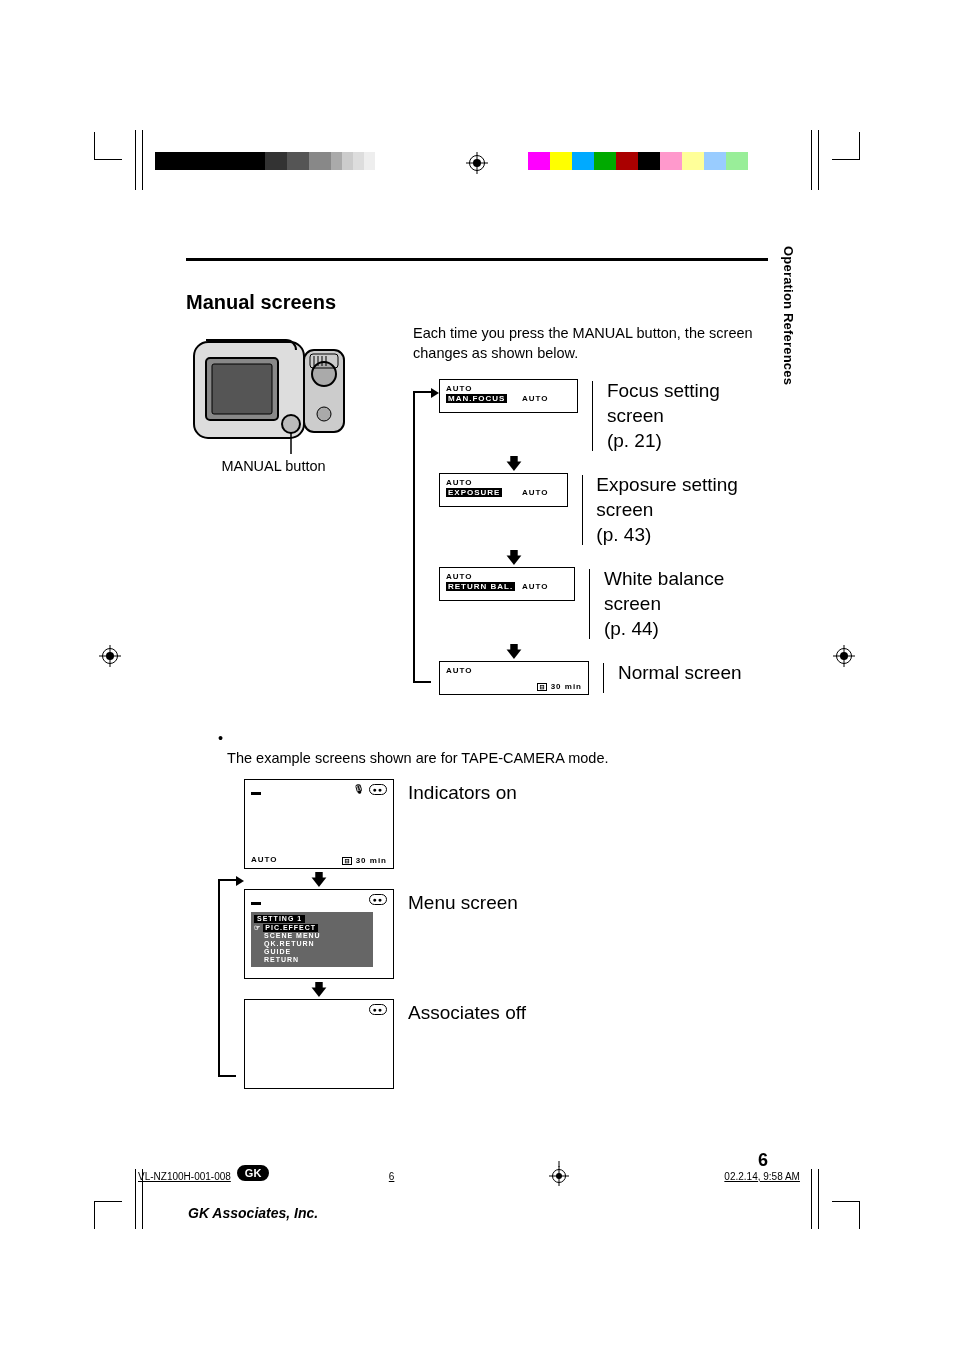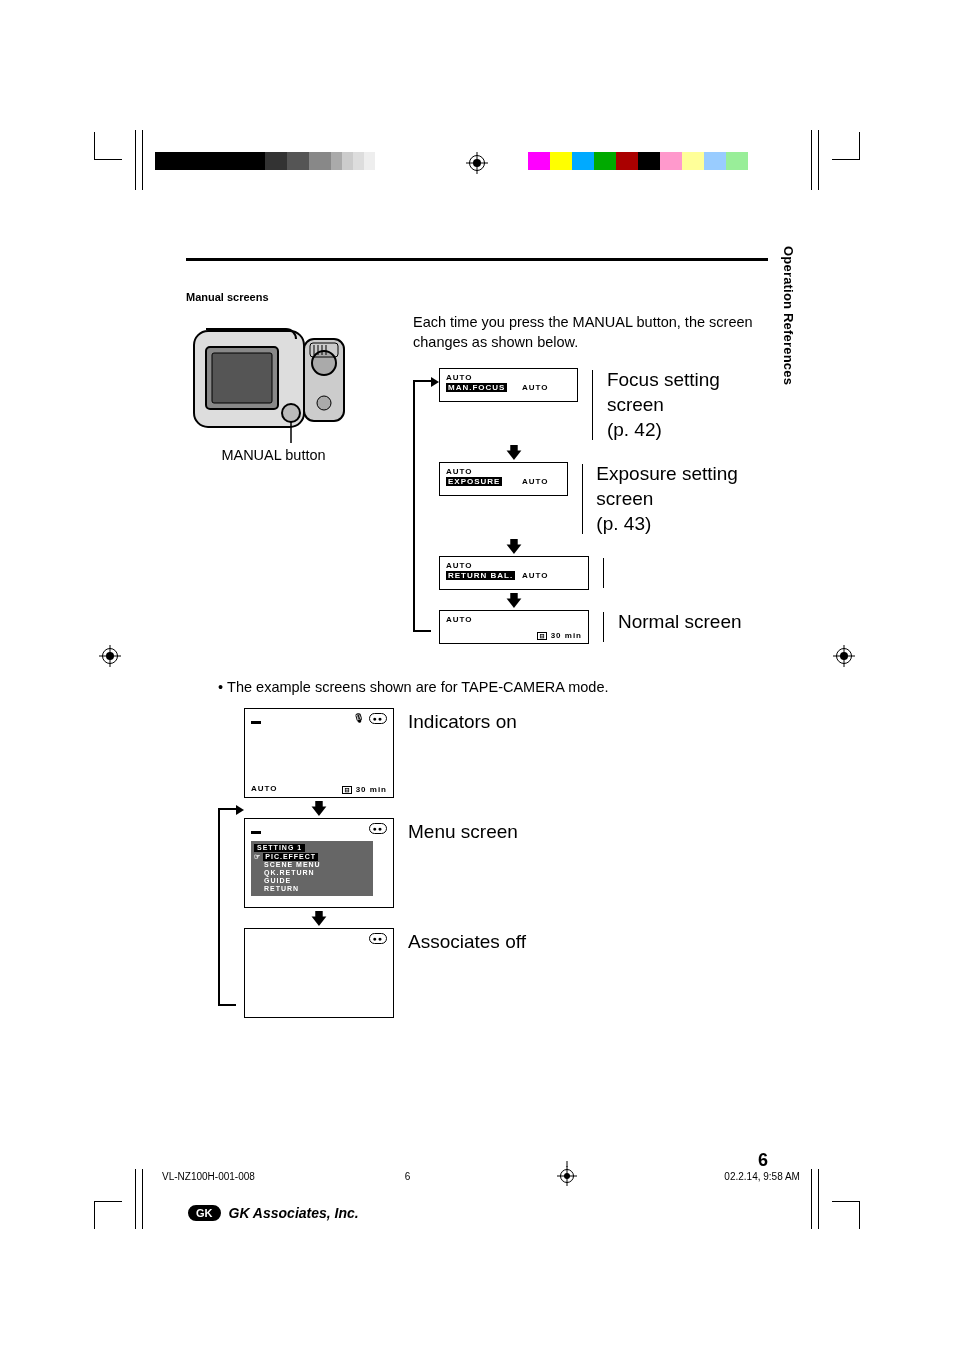--- a/index.html
+++ b/index.html
@@ -53,25 +53,25 @@
     left:186px; right:186px;
     top:258px; bottom:220px;
   }
   .rule-top { border-top:3px solid #000; margin-bottom:30px;}
   .side-tab {
     position:absolute; right:-28px; top:-12px;
     writing-mode: vertical-rl;
     font-weight:bold; font-size:13px; letter-spacing:0.2px;
   }
 
-  .section-title { font-weight:900; font-size:11px; margin:0 0 10px 0; font-family: Arial, sans-serif;}
+  .section-title { font-weight:900; font-size:20px; margin:0 0 10px 0; font-family: Arial, sans-serif;}
   .body-text { font-size:14.5px; line-height:1.35; }
   .bullet-line{font-size:14.5px; line-height:1.35; display:flex;}
   .bullet-line .dot{margin-right:4px;}
-  .bullet-line .txt{flex:1;}
+  .bullet-line .txt{flex:1;margin-top:20px;}
 
   .row1 { display:flex; gap:20px; margin-bottom:30px;}
   .camera-col { width:175px; flex:0 0 175px; }
   .camera-img {
     width:170px; height:130px; position:relative; margin-bottom:4px;
   }
   .camera-svg { width:100%; height:100%; }
   .camera-caption { text-align:center; font-size:14.5px; margin-top:4px;}
 
   .right-col { flex:1;padding-left:32px; }
@@ -106,29 +106,30 @@
 
   .down-arrow { text-align:center; width:150px; font-size:16px; line-height:14px; margin:2px 0;}
   .side-label { font-size:19px; line-height:1.3; }
   .side-label .br{display:block;}
   .side-sep { width:1px; background:#000; align-self:stretch; margin-top:2px; margin-bottom:2px;}
 
   .row2 { display:flex; gap:20px; }
 
   .page-number { position:absolute; right:0; bottom:-40px; font-size:18px; font-weight:bold;}
   .footer {
-    position:absolute; left:162px; right:154px; bottom:168px;
+    position:absolute; left:138px; right:154px; bottom:168px;
     display:flex; justify-content:space-between; align-items:center;
     font-size:10px;
+    text-decoration:underline;
   }
   .footer .mid { position:relative; }
   .footer .mid .tick{position:absolute;left:50%;top:-8px;width:1px;height:6px;background:#000;transform:translateX(-50%);}
   .assoc {
     position:absolute; left:188px; bottom:130px;
-    display:flex; align-items:center; gap:8px; font-style:italic; font-weight:bold; font-size:14px;
+    display:flex; align-items:center; gap:24px; font-style:italic; font-weight:bold; font-size:14px;flex-direction:column;
   }
   .assoc .logo{border:2px solid #000;border-radius:10px;padding:0 6px;font-style:normal;font-weight:900;font-size:11px;background:#000;color:#fff;}
 </style>
 </head>
 <body>
 
 <div class="crop-tl">
     <span class="crop-v"></span>
     <span class="crop-h"></span>
   </div>
@@ -230,21 +231,21 @@
 
         <div class="mini-screen-row">
           <div class="mini-screen">
             <span class="auto">AUTO</span>
             <span class="lbl">MAN.FOCUS</span>
             <span class="val">AUTO</span>
           </div>
           <div class="side-sep"></div>
           <div class="side-label">
             <span>Focus setting screen</span>
-            <span class="br">(p. 42)</span>
+            <span class="br">(p. 21)</span>
           </div>
         </div>
         <div class="down-arrow">🡇</div>
 
         <div class="mini-screen-row">
           <div class="mini-screen">
             <span class="auto">AUTO</span>
             <span class="lbl">EXPOSURE</span>
             <span class="val">AUTO</span>
           </div>
@@ -256,20 +257,24 @@
         </div>
         <div class="down-arrow">🡇</div>
 
         <div class="mini-screen-row">
           <div class="mini-screen">
             <span class="auto">AUTO</span>
             <span class="lbl">RETURN BAL.</span>
             <span class="val">AUTO</span>
           </div>
           <div class="side-sep"></div>
+          <div class="side-label">
+            <span>White balance screen</span>
+            <span class="br">(p. 44)</span>
+          </div>
         </div>
         <div class="down-arrow">🡇</div>
 
         <div class="mini-screen-row">
           <div class="mini-screen">
             <span class="auto">AUTO</span>
             <span class="btm-right"><span style="border:1px solid #000;padding:0 1px;font-size:6px;">⊟</span> <span>30 min</span></span>
           </div>
           <div class="side-sep"></div>
           <div class="side-label">Normal screen</div>

